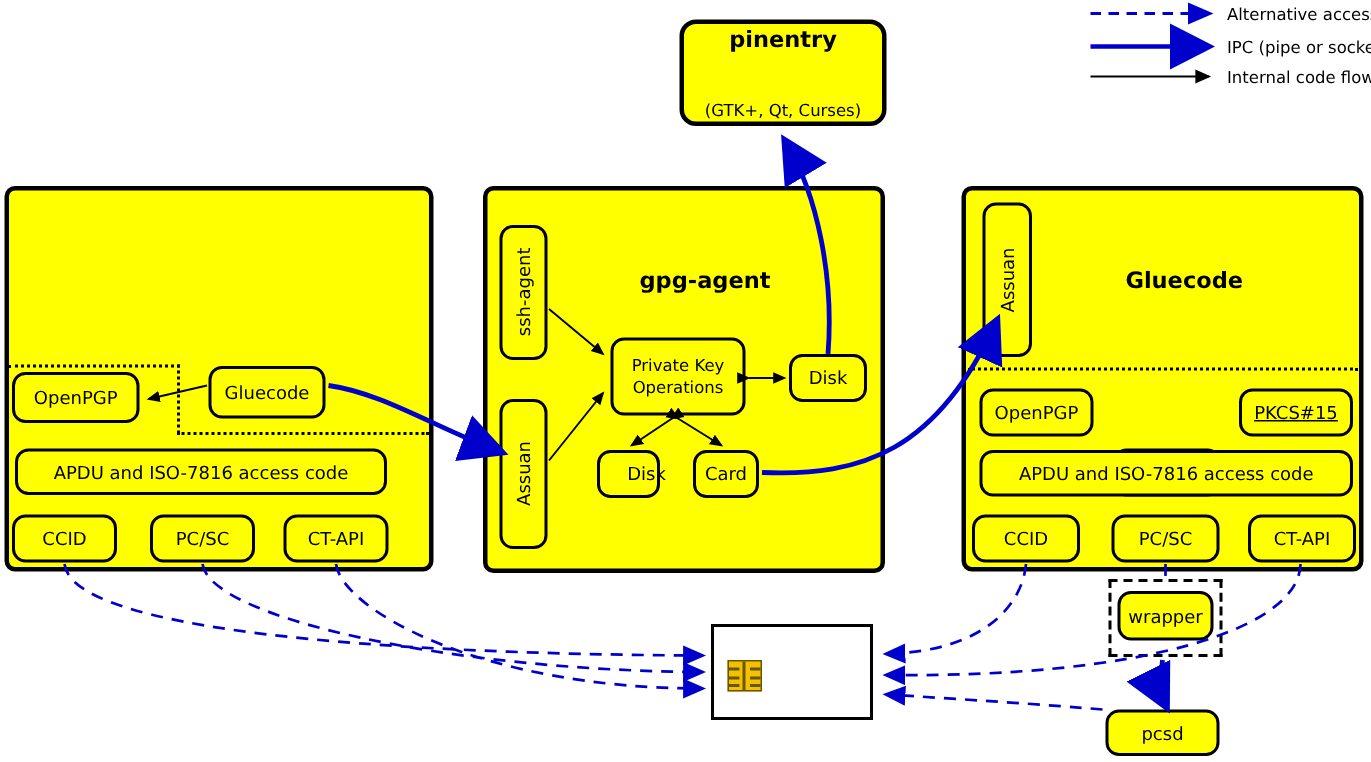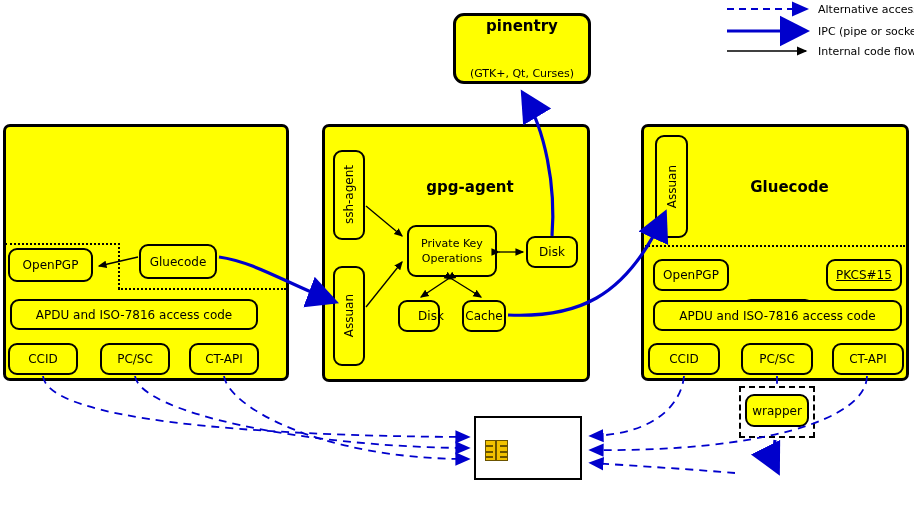--- a/index.html
+++ b/index.html
@@ -172,21 +172,21 @@
 
   <div class="box rounded" style="left:526px;top:236px;width:52px;height:32px;">
     <span class="lbl">Disk</span>
   </div>
 
   <div class="box rounded" style="left:398px;top:300px;width:42px;height:32px;padding-left:24px;">
     <span class="lbl">Disk</span>
   </div>
 
   <div class="box rounded" style="left:462px;top:300px;width:44px;height:32px;">
-    <span class="lbl">Cache</span>
+    <span class="lbl">Card</span>
   </div>
 
   <div class="box outer" style="left:641px;top:124px;width:268px;height:257px;"></div>
   <div class="title" style="left:670px;top:178px;width:239px;">Gluecode</div>
 
   <div class="box rounded" style="left:655px;top:135px;width:33px;height:103px;">
     <span class="vert">Assuan</span>
   </div>
 
   <div class="dotline dot-h" style="left:645px;top:245px;width:260px;"></div>
@@ -213,20 +213,23 @@
   </div>
   <div class="box rounded" style="left:832px;top:343px;width:72px;height:32px;">
     <span class="lbl">CT-API</span>
   </div>
 
   <div class="dashbox" style="left:739px;top:386px;width:76px;height:52px;"></div>
   <div class="box rounded" style="left:745px;top:394px;width:64px;height:33px;">
     <span class="lbl">wrapper</span>
   </div>
 
+  <div class="box rounded" style="left:737px;top:473px;width:76px;height:31px;">
+    <span class="lbl">pcsd</span>
+  </div>
 
   <div class="card-body" style="left:474px;top:416px;width:108px;height:64px;">
     <div class="chip" style="left:9px;top:22px;width:23px;height:21px;">
       <i style="left:0px;top:4px;width:7px;height:2px;"></i>
       <i style="left:0px;top:10px;width:7px;height:2px;"></i>
       <i style="left:0px;top:15px;width:7px;height:2px;"></i>
       <i style="left:9px;top:0px;width:2px;height:19px;"></i>
       <i style="left:14px;top:4px;width:7px;height:2px;"></i>
       <i style="left:14px;top:10px;width:7px;height:2px;"></i>
       <i style="left:14px;top:15px;width:7px;height:2px;"></i>

